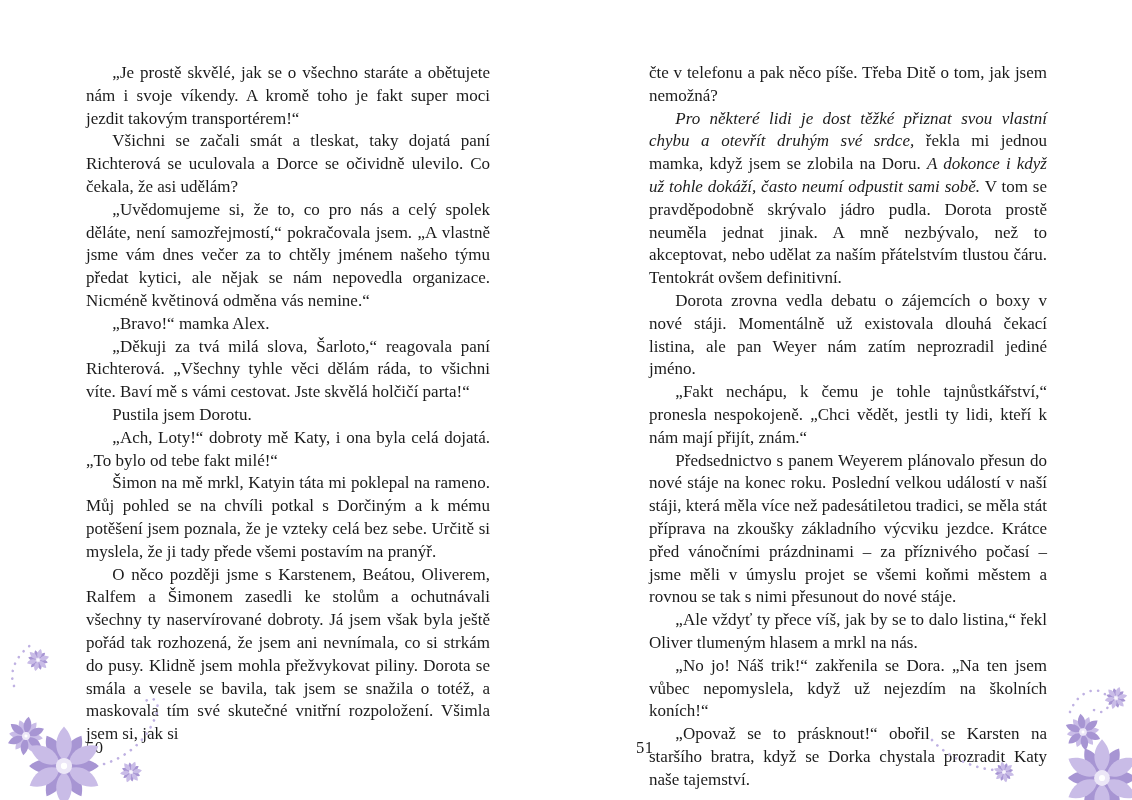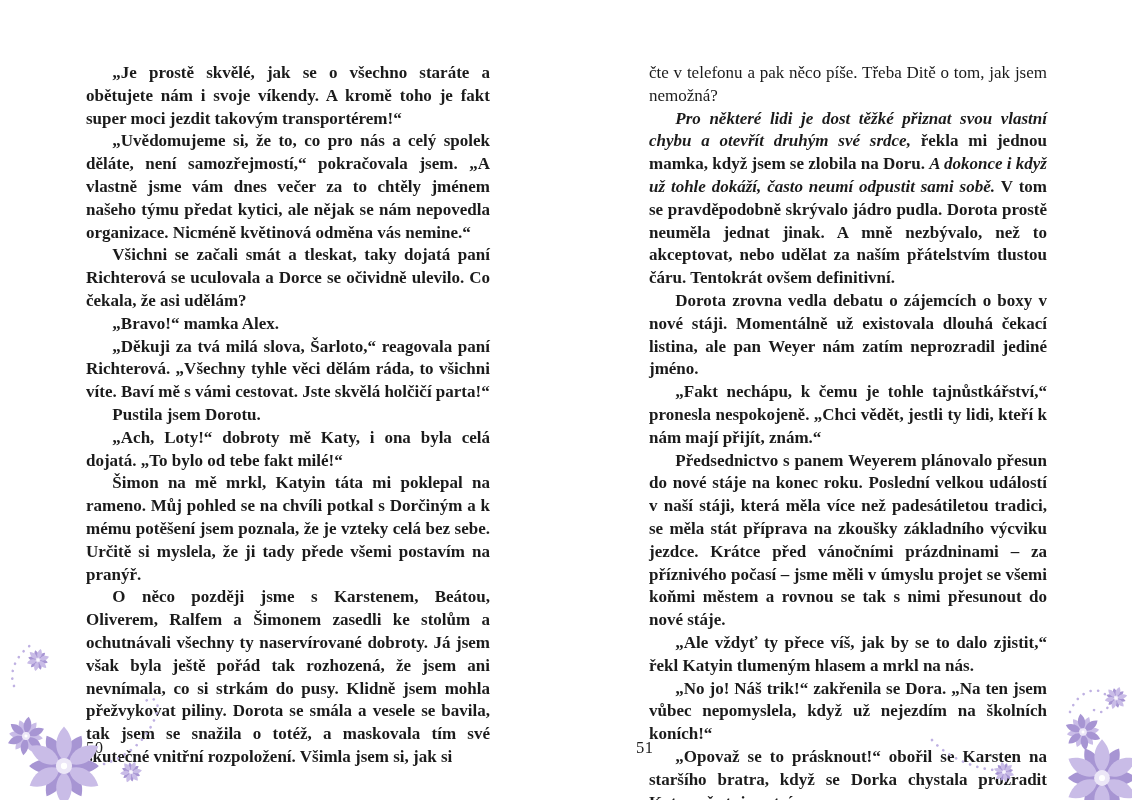--- a/index.html
+++ b/index.html
@@ -16,56 +16,56 @@
     top: 62px;
     font-size: 17px;
     line-height: 22.8px;
     text-align: justify;
     hyphens: auto;
     -webkit-hyphens: auto;
   }
   .page-text.left  { left: 86px;  width: 404px; }
   .page-text.right { left: 649px; width: 398px; }
   .page-text p { margin: 0; }
-  .page-text p.indent { text-indent: 1.55em; font-weight: bold; }
+  .page-text p.indent { text-indent: 1.55em; }
   .page-text .it { font-style: italic; }
   .page-number {
     position: absolute;
     top: 738px;
     font-size: 16.5px;
     letter-spacing: 0.5px;
   }
   .page-number.left  { left: 86px;  width: 404px; }
   .page-number.right { left: 636px; width: 398px; }
   .decor { position: absolute; bottom: 0; pointer-events: none; }
   .decor-left  { left: 0; }
   .decor-right { right: 0; }
 </style>
 </head>
 <body>
 
 <div class="page-text left">
     <p class="indent"><span>„Je prostě skvělé, jak se o všechno staráte a obětujete nám i svoje víkendy. A kromě toho je fakt super moci jezdit takovým transportérem!“</span></p>
+    <p class="indent"><span>Všichni se začali smát a tleskat, taky dojatá paní Richterová se uculovala a Dorce se očividně ulevilo. Co čekala, že asi udělám?</span></p>
     <p class="indent"><span>„Uvědomujeme si, že to, co pro nás a celý spolek děláte, není samozřejmostí,“ pokračovala jsem. „A vlastně jsme vám dnes večer za to chtěly jménem našeho týmu předat kytici, ale nějak se nám nepovedla organizace. Nicméně květinová odměna vás nemine.“</span></p>
-    <p class="indent"><span>Všichni se začali smát a tleskat, taky dojatá paní Richterová se uculovala a Dorce se očividně ulevilo. Co čekala, že asi udělám?</span></p>
     <p class="indent"><span>„Bravo!“ mamka Alex.</span></p>
     <p class="indent"><span>„Děkuji za tvá milá slova, Šarloto,“ reagovala paní Richterová. „Všechny tyhle věci dělám ráda, to všichni víte. Baví mě s vámi cestovat. Jste skvělá holčičí parta!“</span></p>
     <p class="indent"><span>Pustila jsem Dorotu.</span></p>
     <p class="indent"><span>„Ach, Loty!“ dobroty mě Katy, i ona byla celá dojatá. „To bylo od tebe fakt milé!“</span></p>
     <p class="indent"><span>Šimon na mě mrkl, Katyin táta mi poklepal na rameno. Můj pohled se na chvíli potkal s Dorčiným a k mému potěšení jsem poznala, že je vzteky celá bez sebe. Určitě si myslela, že ji tady přede všemi postavím na pranýř.</span></p>
     <p class="indent"><span>O něco později jsme s Karstenem, Beátou, Oliverem, Ralfem a Šimonem zasedli ke stolům a ochutnávali všechny ty naservírované dobroty. Já jsem však byla ještě pořád tak rozhozená, že jsem ani nevnímala, co si strkám do pusy. Klidně jsem mohla přežvykovat piliny. Dorota se smála a vesele se bavila, tak jsem se snažila o totéž, a maskovala tím své skutečné vnitřní rozpoložení. Všimla jsem si, jak si</span></p>
   </div>
 
 <div class="page-text right">
     <p><span>čte v telefonu a pak něco píše. Třeba Ditě o tom, jak jsem nemožná?</span></p>
     <p class="indent"><span class="it">Pro některé lidi je dost těžké přiznat svou vlastní chybu a otevřít druhým své srdce, </span><span>řekla mi jednou mamka, když jsem se zlobila na Doru. </span><span class="it">A dokonce i když už tohle dokáží, často neumí odpustit sami sobě. </span><span>V tom se pravděpodobně skrývalo jádro pudla. Dorota prostě neuměla jednat jinak. A mně nezbývalo, než to akceptovat, nebo udělat za naším přátelstvím tlustou čáru. Tentokrát ovšem definitivní.</span></p>
     <p class="indent"><span>Dorota zrovna vedla debatu o zájemcích o boxy v nové stáji. Momentálně už existovala dlouhá čekací listina, ale pan Weyer nám zatím neprozradil jediné jméno.</span></p>
     <p class="indent"><span>„Fakt nechápu, k čemu je tohle tajnůstkářství,“ pronesla nespokojeně. „Chci vědět, jestli ty lidi, kteří k nám mají přijít, znám.“</span></p>
     <p class="indent"><span>Předsednictvo s panem Weyerem plánovalo přesun do nové stáje na konec roku. Poslední velkou událostí v naší stáji, která měla více než padesátiletou tradici, se měla stát příprava na zkoušky základního výcviku jezdce. Krátce před vánočními prázdninami – za příznivého počasí – jsme měli v úmyslu projet se všemi koňmi městem a rovnou se tak s nimi přesunout do nové stáje.</span></p>
-    <p class="indent"><span>„Ale vždyť ty přece víš, jak by se to dalo zjistit,“ řekl Katyin tlumeným hlasem a mrkl na nás.</span></p>
+    <p class="indent"><span>„Ale vždyť ty přece víš, jak by se to dalo listina,“ řekl Oliver tlumeným hlasem a mrkl na nás.</span></p>
     <p class="indent"><span>„No jo! Náš trik!“ zakřenila se Dora. „Na ten jsem vůbec nepomyslela, když už nejezdím na školních koních!“</span></p>
     <p class="indent"><span>„Opovaž se to prásknout!“ obořil se Karsten na staršího bratra, když se Dorka chystala prozradit Katy naše tajemství.</span></p>
   </div>
 
 <div class="page-number left">50</div>
 <div class="page-number right">51</div>
 
 <svg class="decor decor-left" width="180" height="210" viewBox="0 0 180 210">
   <defs>
     <g id="flowerLight">

